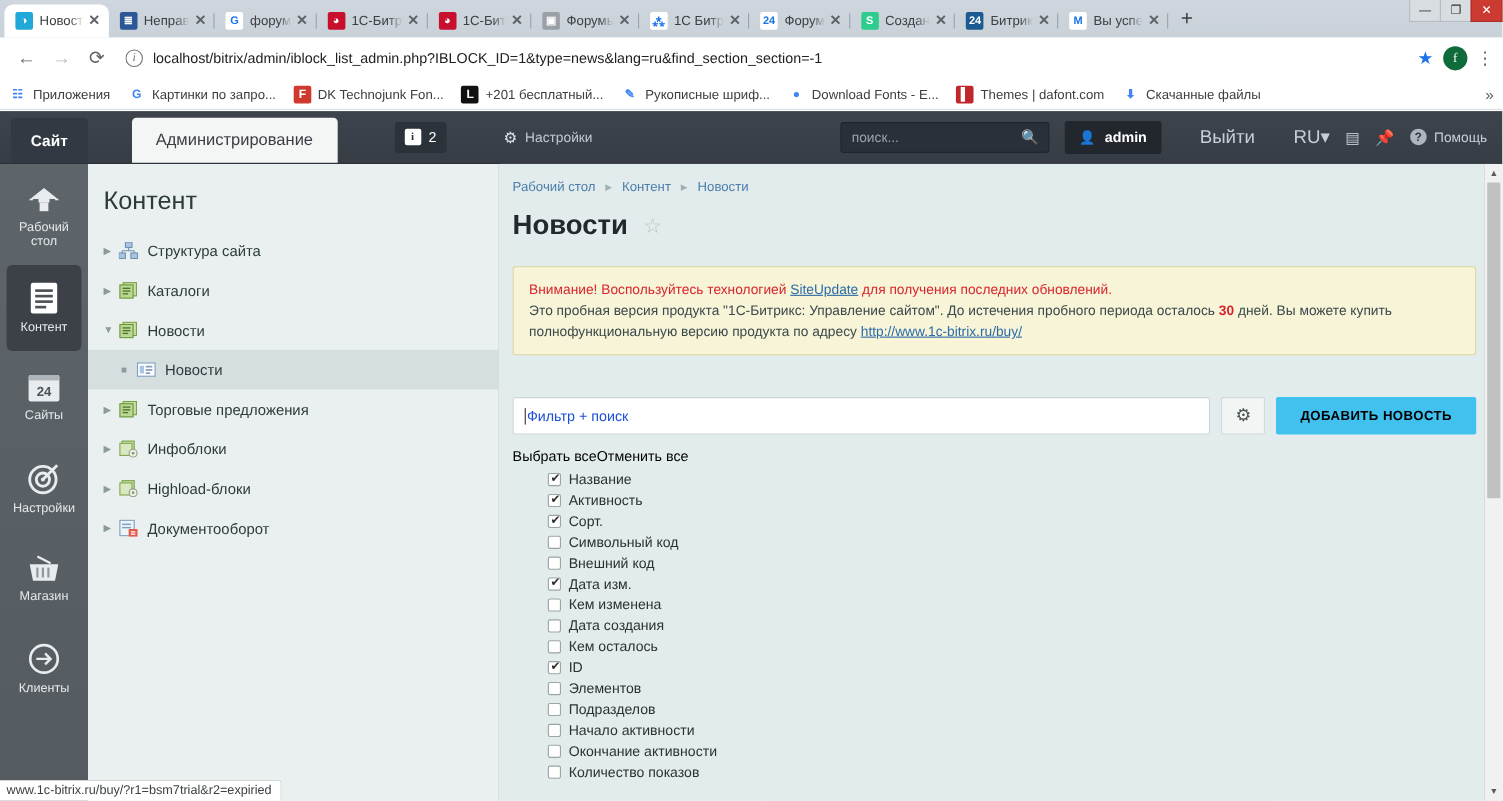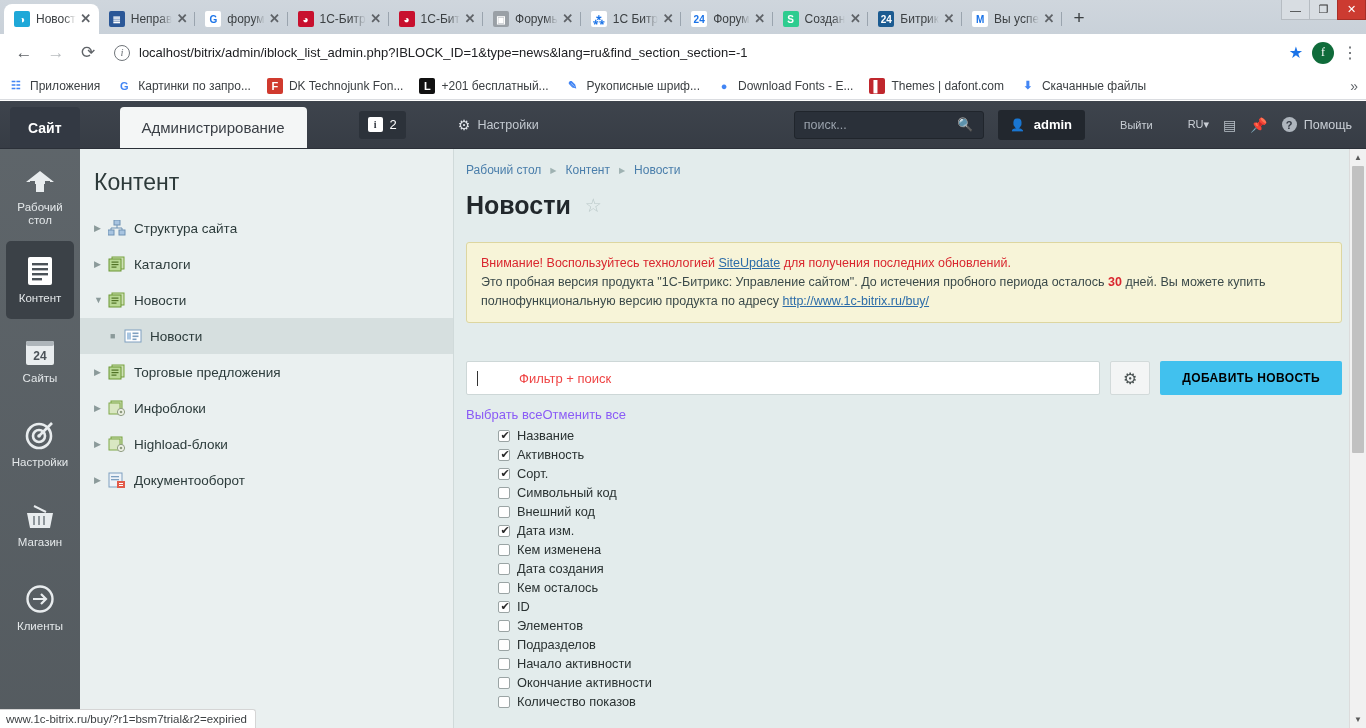--- a/index.html
+++ b/index.html
@@ -246,21 +246,21 @@
   .hdr-user {
     height: 30px;
     background: #22272e;
     border-radius: 3px;
     display: flex; align-items: center;
     padding: 0 13px;
     color: #fff;
     font-size: 13px; font-weight: bold;
   }
   .hdr-user .uicon { margin-right: 8px; font-size: 12px; }
-  .hdr-plain { color: #c9ced5; font-size: 11px; padding-left: 21px; }
+  .hdr-plain { color: #c9ced5; font-size: 17px; padding-left: 21px; }
   .hdr-icon { color: #b9c0c8; font-size: 14px; }
   .hdr-help { display: flex; align-items: center; color: #c9ced5; font-size: 12.5px; }
   .hdr-help .qmark {
     width: 15px; height: 15px; border-radius: 50%;
     background: #aeb5bd; color: #333943;
     font-size: 11px; font-weight: bold;
     display:flex; align-items:center; justify-content:center;
     margin-right: 7px;
   }
 
@@ -369,23 +369,22 @@
   }
   .filter-input {
     flex: 1 1 auto;
     height: 34px;
     background: #fff;
     border: 1px solid #cdd7d7;
     border-radius: 2px;
     display: flex; align-items: center;
     padding: 0 10px;
     font-size: 13px;
-    color: #ef4444;
+    color: #1d4ed8;
     position: relative;
-    gap: 40px;
   }
   .filter-input .caret {
     width: 1px; height: 15px; background: #333;
     margin-right: 1px;
   }
   .gear-btn {
     width: 40px; height: 34px;
     background: #f3f5f5;
     border: 1px solid #d2dada;
     border-radius: 2px;
@@ -399,21 +398,21 @@
     border-radius: 2px;
     display: flex; align-items: center; justify-content: center;
     padding: 0 22px;
     font-size: 12px;
     font-weight: bold;
     letter-spacing: .4px;
   }
 
   .col-select { padding: 12px 0 0 12px; font-size: 13px; color: #2a3232; }
   .col-links { margin-bottom: 4px; }
-  .col-links span { color: #8b5cf6; }
+  .col-links span { color: #000000; }
   .cb-row {
     display: flex; align-items: center;
     height: 19px;
     font-size: 12.8px;
     color: #2a3232;
     margin-left: 32px;
   }
   .cb {
     width: 12px; height: 12px;
     flex: 0 0 12px;

